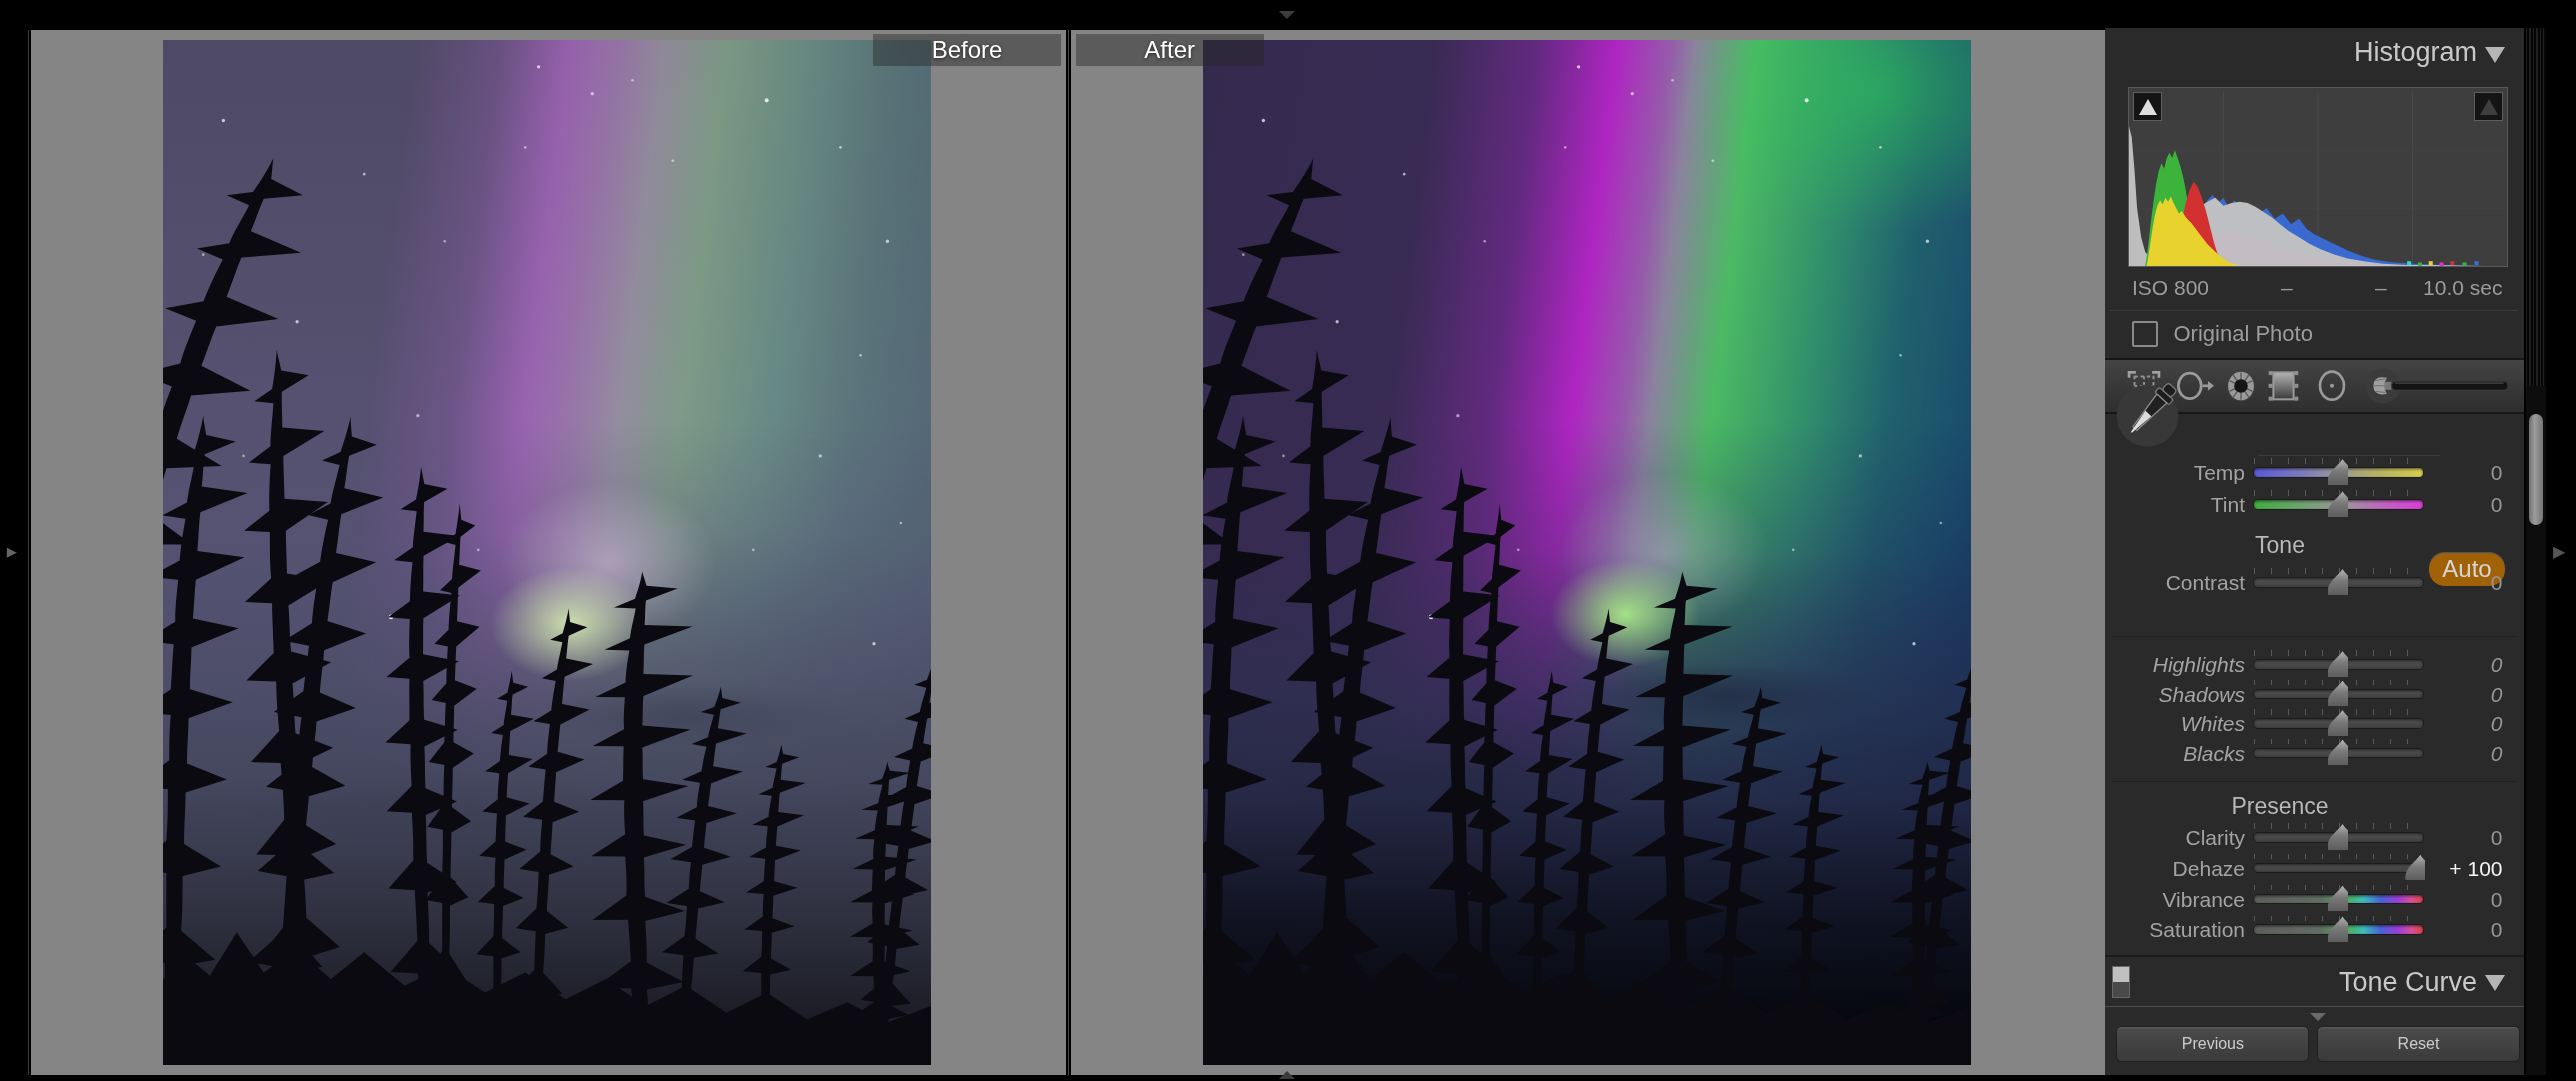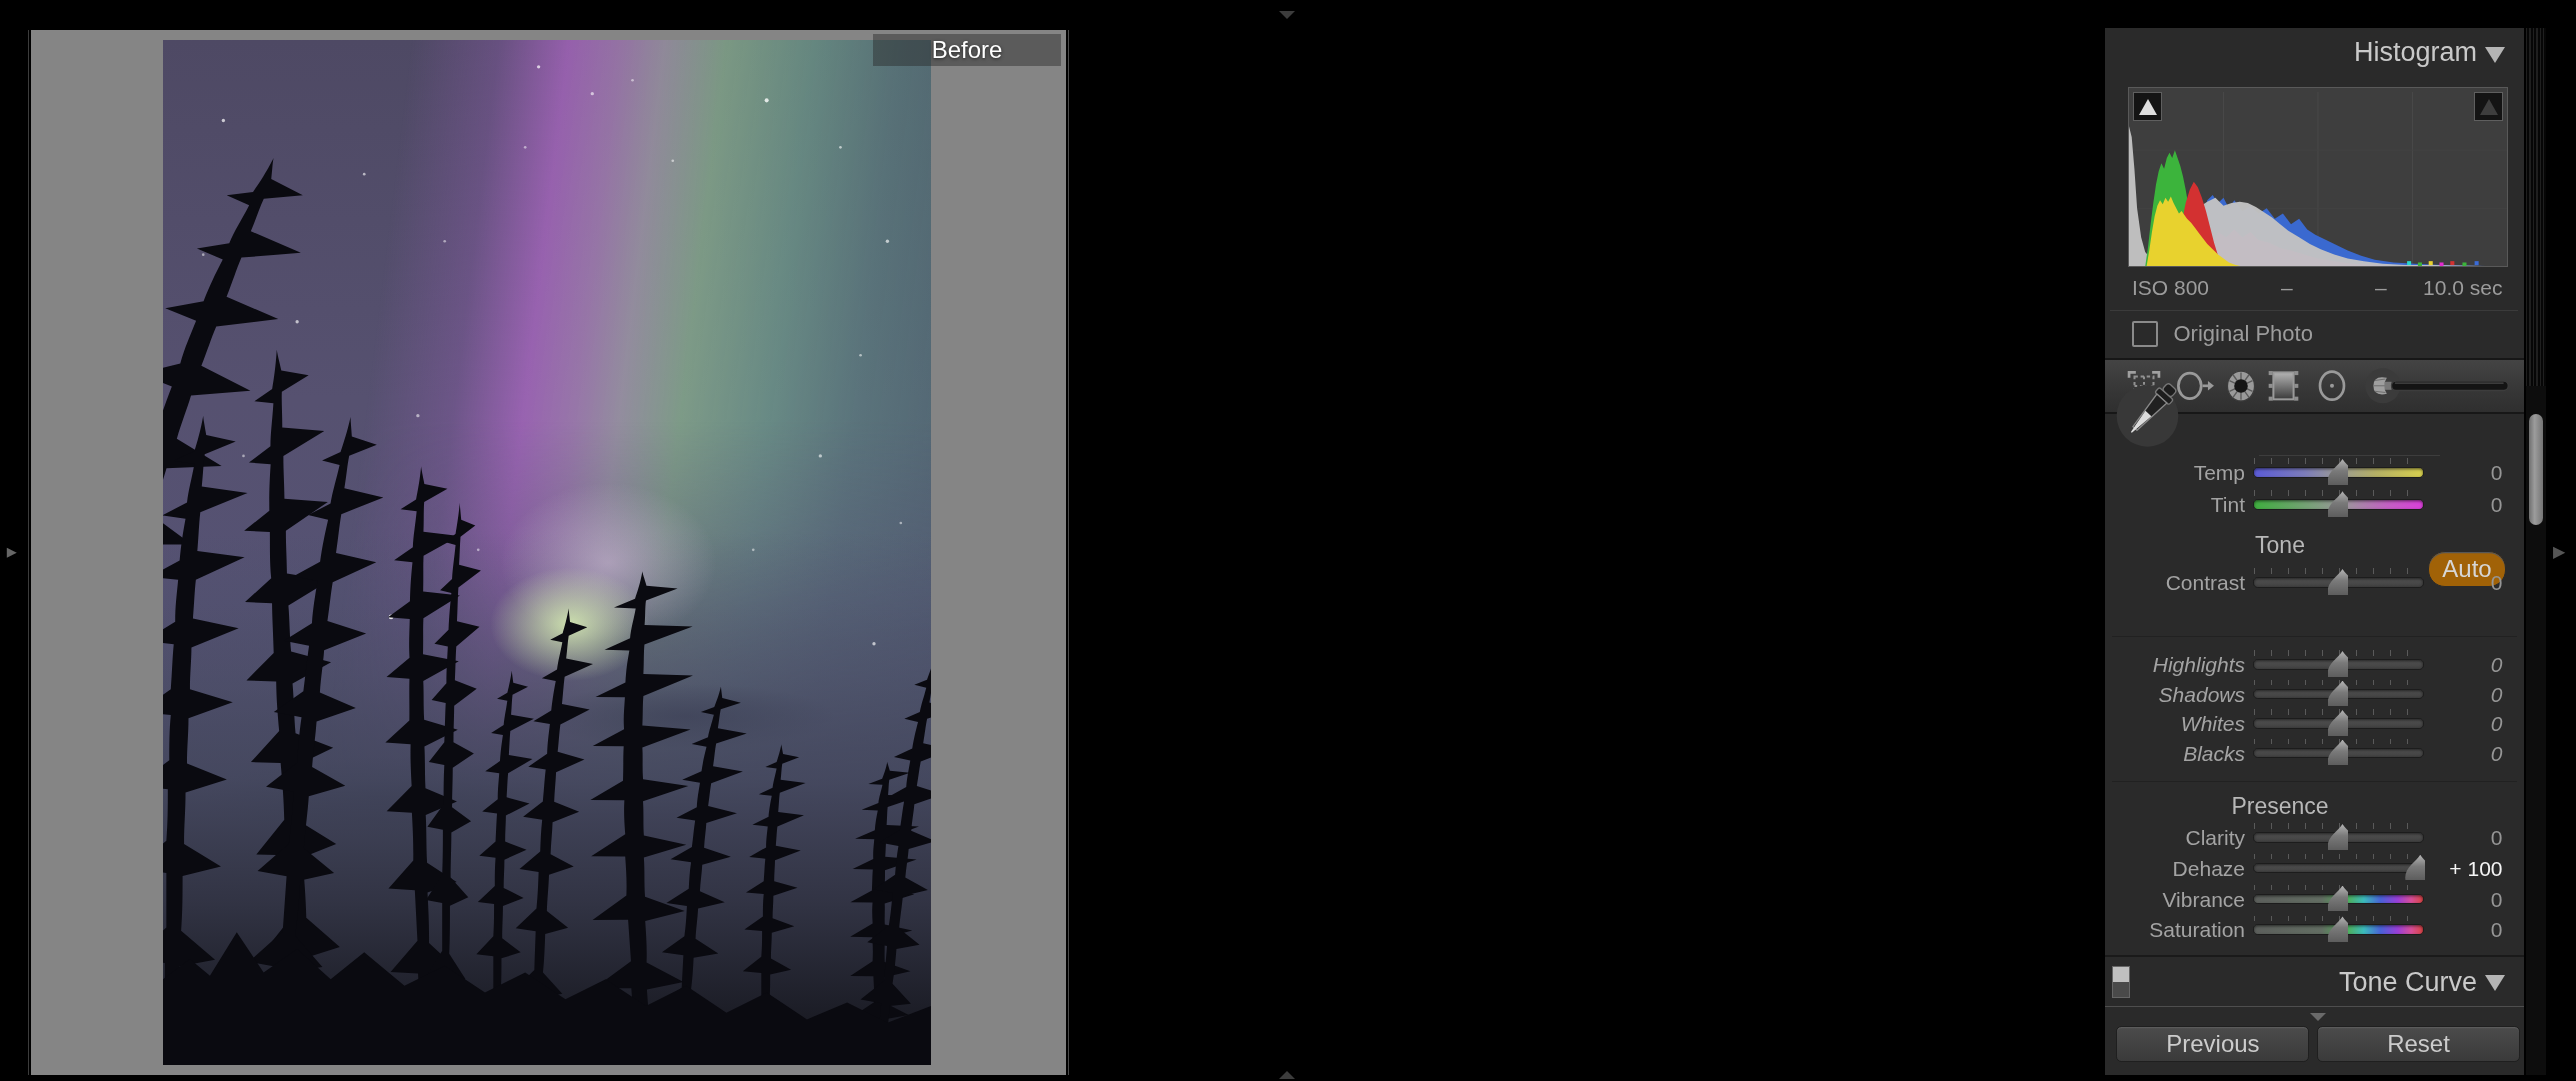--- a/index.html
+++ b/index.html
@@ -108,21 +108,21 @@
      justify-content:center;font-size:24px;color:#d6d6d6;}
   #basic-end{left:0;top:927px;width:100%;height:2px;background:#1a1a1a;}
   #tc-toggle{left:6.7px;top:938px;width:16px;height:29.5px;border:1.3px solid #666;
      background:linear-gradient(180deg,#c0c0c0 0 50%,#4a4a4a 50% 100%);}
   #tc-row .hdr-title{top:939px;} #tc-row .disc{top:947px;}
   #footer-sep{left:0;top:978px;width:100%;height:1.3px;background:#4e4e4e;}
   #panel-end-marker{left:205px;top:985px;width:0;height:0;border-left:8px solid transparent;
      border-right:8px solid transparent;border-top:8px solid #6a6a6a;}
   .btn{position:absolute;top:998px;height:34px;border-radius:5.4px;border:1.3px solid #1f1f1f;
      background:linear-gradient(180deg,#4b4b4b,#3a3a3a);box-shadow:inset 0 1.3px 0 rgba(255,255,255,.09);
-     display:flex;align-items:center;justify-content:center;font-size:24px;color:#ccc;}
+     display:flex;align-items:center;justify-content:center;font-size:16px;color:#ccc;}
   #btn-previous{left:11.4px;width:191px;} #btn-reset{left:212px;width:201px;}
 
   
   #scrollzone{left:2526px;top:28px;width:20px;height:1047px;background:#0d0d0d;}
   #scroll-ribs{position:absolute;left:0;top:0;width:100%;height:358px;
      background:repeating-linear-gradient(90deg,#1f1f1f 0 1.3px,#060606 1.3px 3.4px);}
   #scroll-thumb{position:absolute;left:2.7px;top:386px;width:14.8px;height:111px;border-radius:7.4px;
      background:linear-gradient(90deg,#6f6f6f,#9c9c9c 40%,#757575);}
   .edge-arrow{color:#666;font-size:20px;}
   #arrow-left{left:6.7px;top:539px;}
@@ -207,20 +207,35 @@
           <use href="#scene-g"></use>
       </svg>
     </div>
     <div class="label-bar" id="bar-before">
       <span>Before</span>
     </div>
   </div>
 
   <div class="abs" id="pane-divider"></div>
 
+  <div class="abs pane" id="pane-after">
+    <div class="photo" id="photo-after">
+      <div class="sky"></div>
+      <div class="aurora"></div>
+      <div class="clouds"></div>
+      <div class="glow"></div>
+      <svg viewBox="0 0 1145 1528" preserveAspectRatio="none">
+        <use href="#stars-g"></use>
+          <use href="#scene-g"></use>
+      </svg>
+    </div>
+    <div class="label-bar" id="bar-after">
+      <span>After</span>
+    </div>
+  </div>
 
   <div class="abs" id="panel">
 
     <div>
       <div class="hdr-title" style="top:9.4px">Histogram</div>
       <div class="disc" style="top:19px"></div>
     </div>
 
     <div class="abs" id="hist-box">
       <svg viewBox="0 0 280 132" preserveAspectRatio="none">

